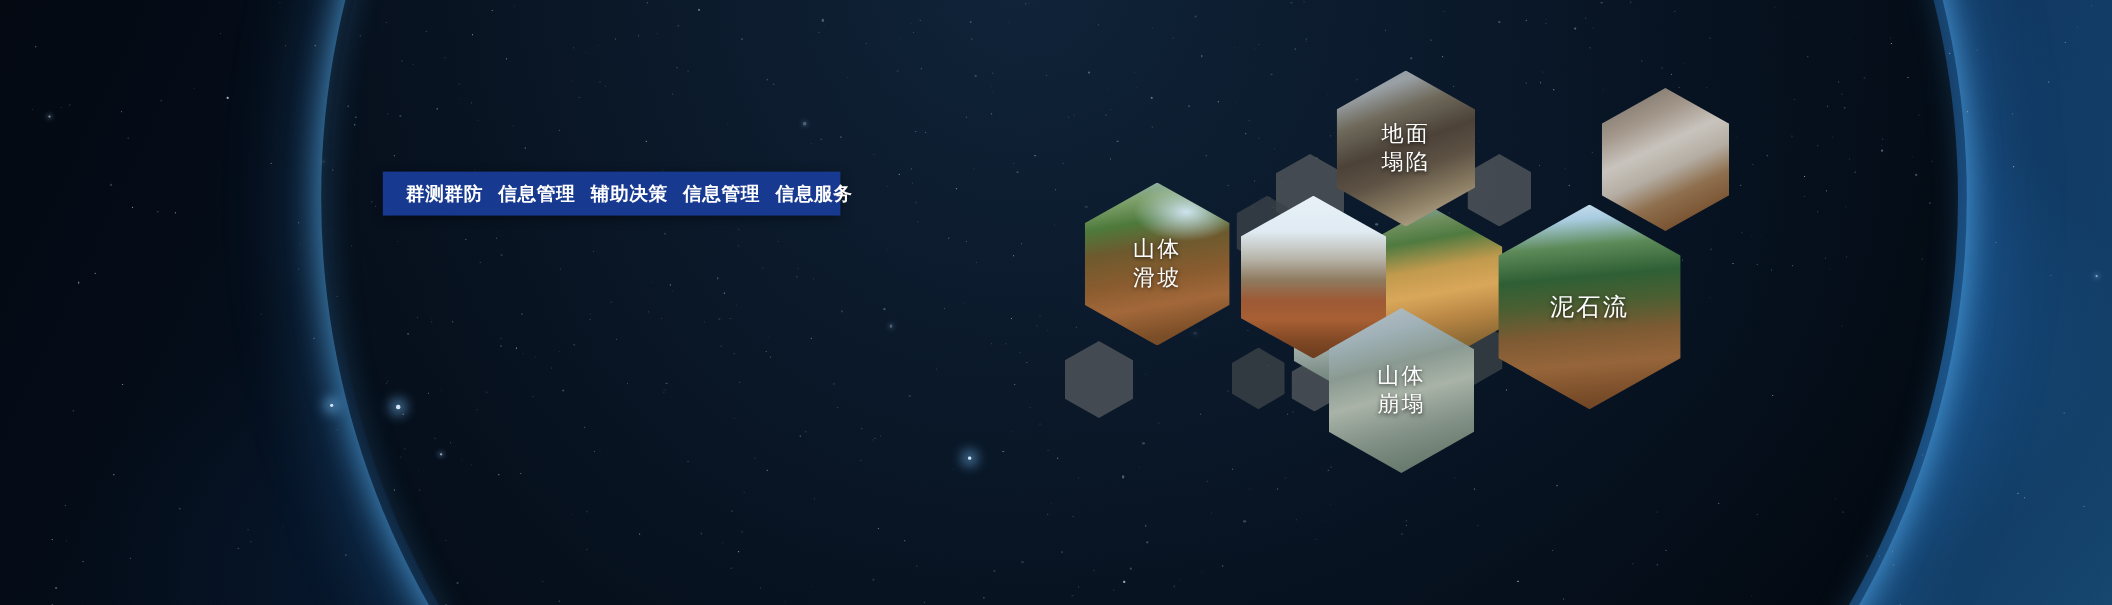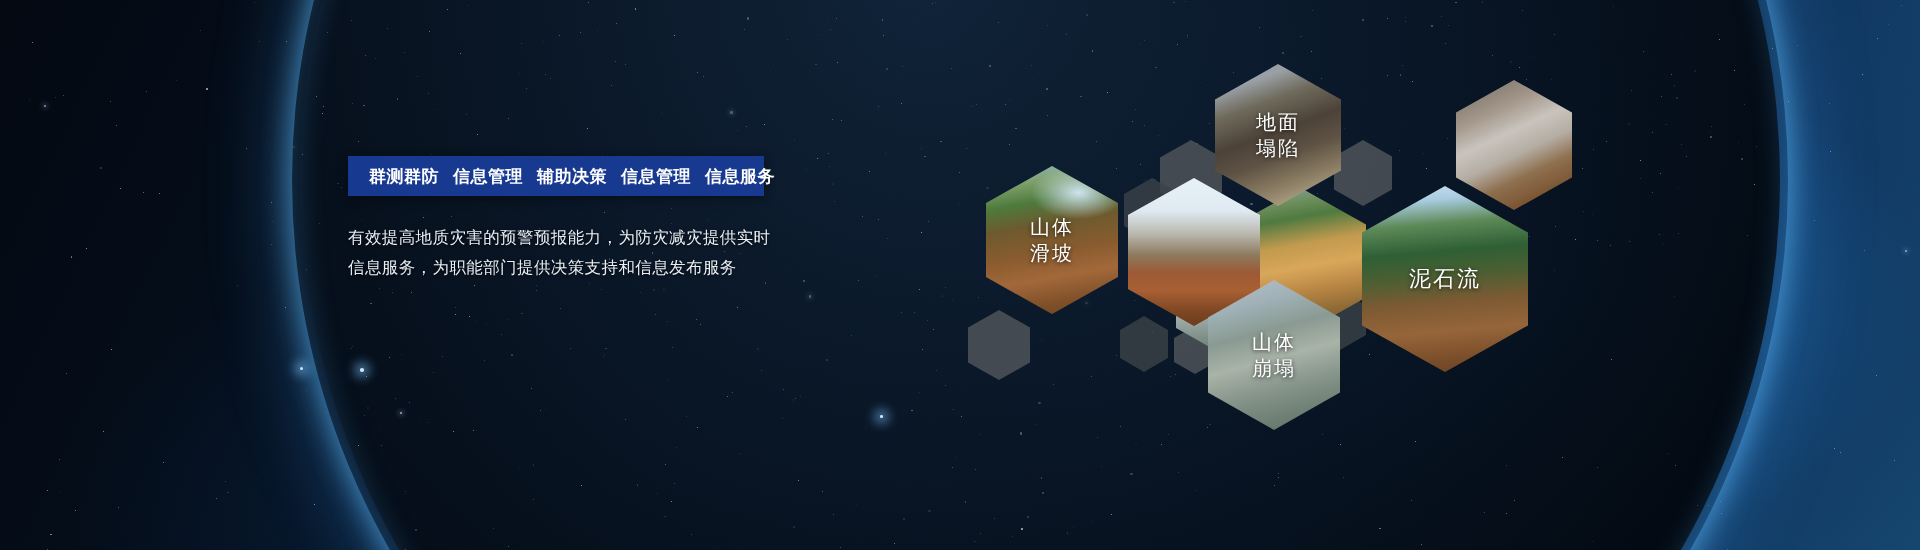--- a/index.html
+++ b/index.html
@@ -807,24 +807,20 @@
 
 
     <div class="nav-bar" id="nav-bar">
         <div class="nav-item">群测群防</div>
         <div class="nav-item">信息管理</div>
         <div class="nav-item">辅助决策</div>
         <div class="nav-item">信息管理</div>
         <div class="nav-item">信息服务</div>
       </div>
 
-    <div class="desc" id="desc">
-        <div class="desc-line">有效提高地质灾害的预警预报能力，为防灾减灾提供实时</div>
-        <div class="desc-line">信息服务，为职能部门提供决策支持和信息发布服务</div>
-      </div>
   </div>
 
   <div class="hexwrap">
 
     <div class="hex deco" style="left:1160px;top:140px;width:62px;height:70px;"></div>
     <div class="hex deco2" style="left:1124px;top:178px;width:56px;height:64px;"></div>
     <div class="hex deco" style="left:1334px;top:140px;width:58px;height:66px;"></div>
     <div class="hex deco2" style="left:1314px;top:290px;width:52px;height:60px;"></div>
     <div class="hex deco" style="left:968px;top:310px;width:62px;height:70px;"></div>
     <div class="hex deco2" style="left:1120px;top:316px;width:48px;height:56px;"></div>

